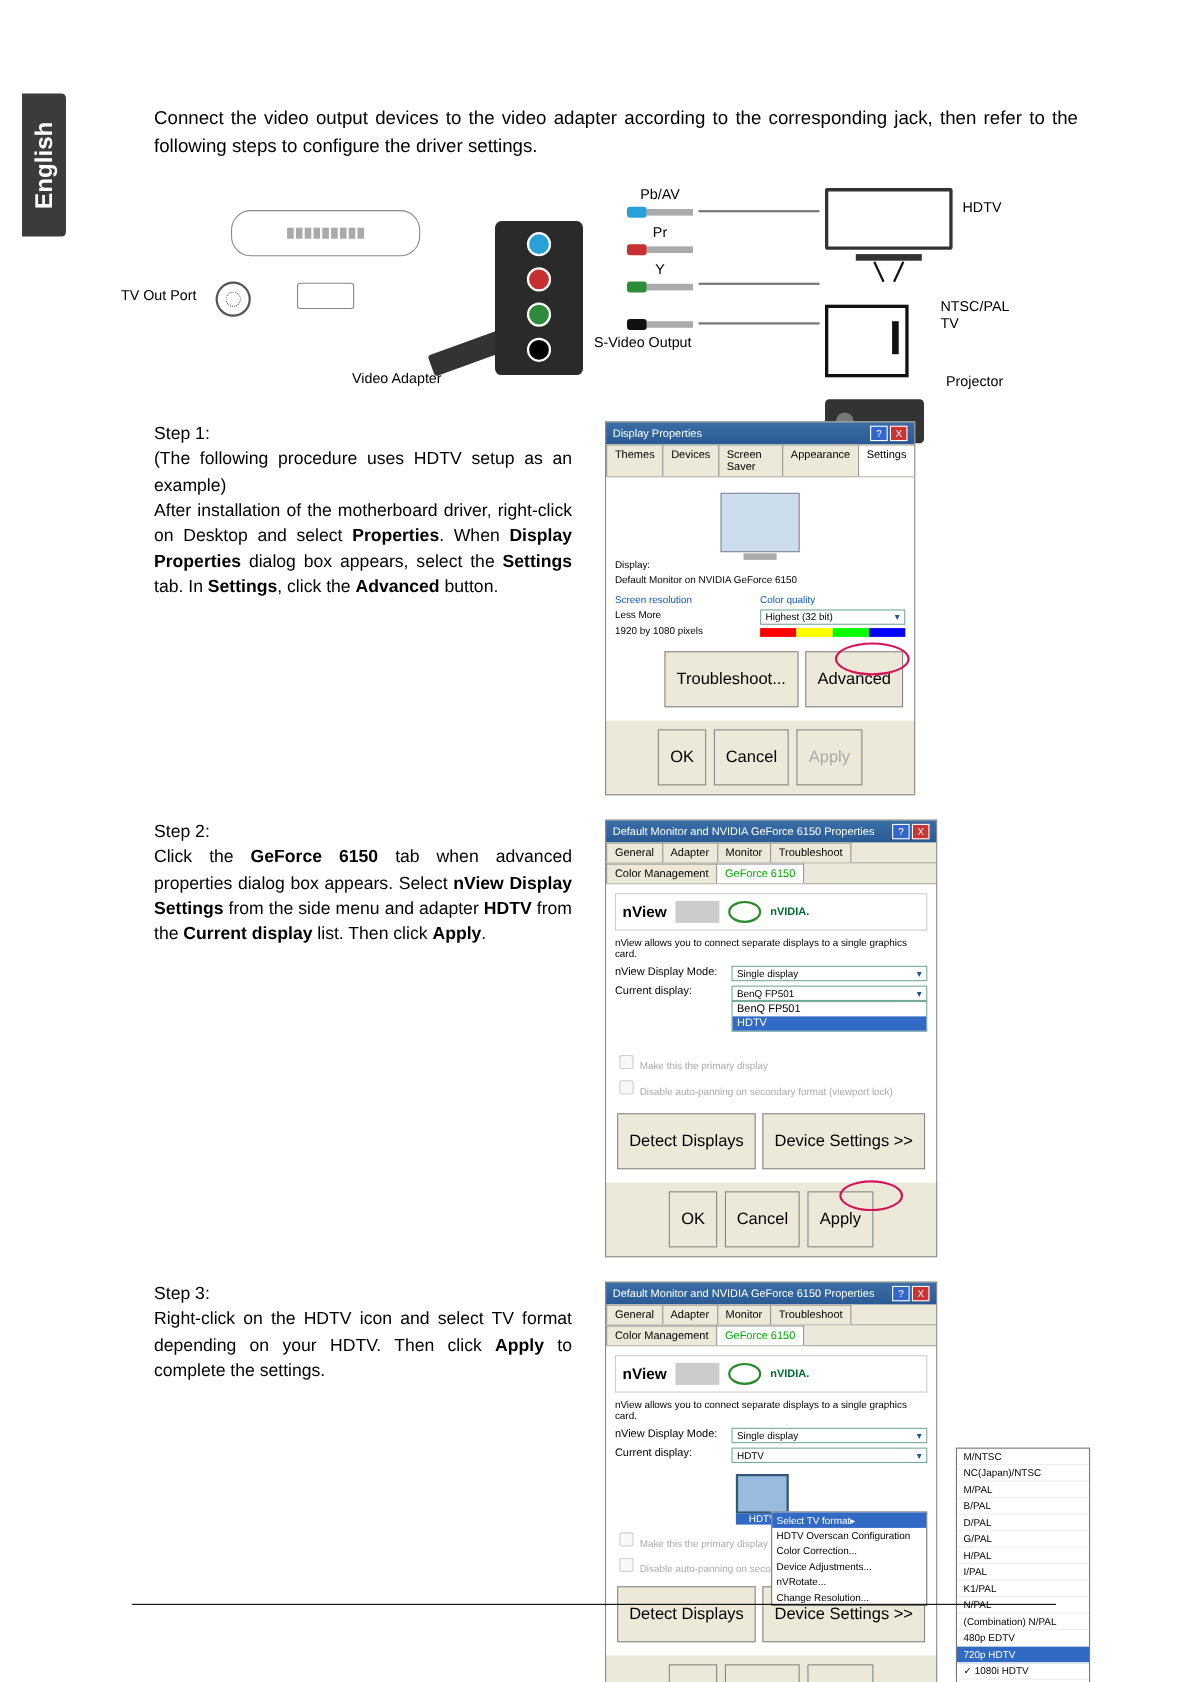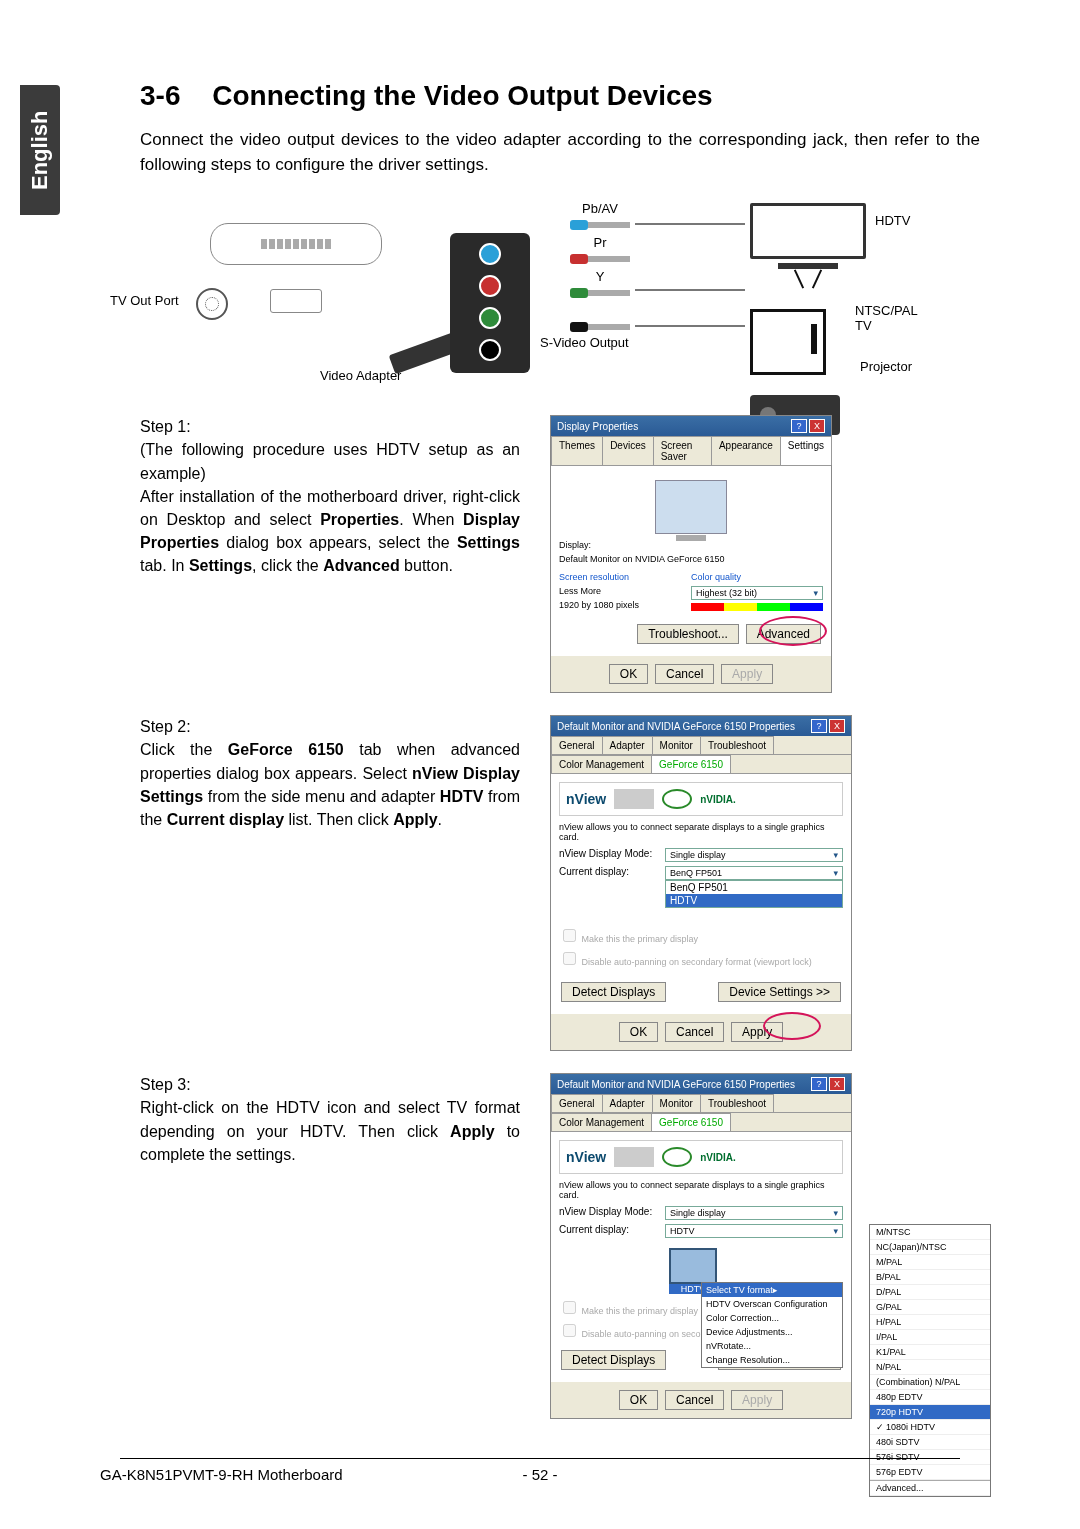--- a/index.html
+++ b/index.html
@@ -114,43 +114,39 @@
   }
   .shot .winbtns span{display:inline-block;width:14px;height:12px;margin-left:2px;background:#c33;border:1px solid #fff;font-size:9px;text-align:center;line-height:12px;}
   .shot .winbtns .help{background:#36c;}
   .shot .tabs{display:flex;border-bottom:1px solid #999;background:#ece9d8;}
   .shot .tab{padding:3px 7px;border:1px solid #999;border-bottom:none;margin-right:-1px;background:#ece9d8;font-size:10px;}
   .shot .tab.active{background:#fff;}
   .shot .body{background:#fff;padding:8px;min-height:160px;}
   .monitor-ico{width:70px;height:52px;border:1px solid #889;background:#cde;margin:6px auto;position:relative;}
   .monitor-ico::after{content:"";position:absolute;left:20px;bottom:-8px;width:30px;height:6px;background:#aaa;}
   .field-row{margin:4px 0;font-size:9px;}
-  .btn{display:inline-block;border:1px solid #888;background:#ece9d8;padding:2px 10px;font-size:12px;margin:4px 2px;}
+  .btn{display:inline-block;border:1px solid #888;background:#ece9d8;padding:16px 10px;font-size:15px;margin:4px 2px;}
   .circle-mark{border:2px solid #d4145a;border-radius:50%;position:absolute;}
   .select{border:1px solid #7a9;background:#fff;padding:1px 4px;font-size:9px;display:flex;justify-content:space-between;align-items:center;}
   .select .arrow{color:#258;}
   .nvidia-logo{display:flex;align-items:center;gap:8px;border:1px solid #ccc;padding:6px;margin-bottom:6px;}
-  .nvidia-logo .nv{font-weight:bold;color:#0c4a6e;font-size:14px;}
+  .nvidia-logo .nv{font-weight:bold;color:#000000;font-size:14px;}
   .nvidia-eye{width:26px;height:16px;border:2px solid #2a8a2a;border-radius:50%;}
   .context-menu{position:absolute;right:-140px;top:150px;width:120px;background:#fff;border:1px solid #777;font-size:9px;}
   .context-menu div{padding:2px 6px;border-bottom:1px solid #eee;}
   .context-menu .hl{background:#316ac5;color:#fff;}
   hr.foot { margin:0 20px; border:none; border-top:1px solid #000; position:absolute; left:100px; right:100px; bottom:70px;}
   .footer{position:absolute;left:100px;right:100px;bottom:46px;font-size:15px;display:flex;gap:180px;}
 </style>
 </head>
 <body>
 
 <div class="page">
   <div class="lang-tab">English</div>
 
-  <div class="section-title">
-    <span class="section-number">3-6</span>
-    <span>Connecting the Video Output Devices</span>
-  </div>
 
   <div class="intro">Connect the video output devices to the video adapter according to the corresponding jack, then refer to the following steps to configure the driver settings.</div>
 
   <div class="diagram">
     <div class="dia-label" style="left:-30px;top:100px;text-align:center;">TV Out Port</div>
     <div class="card-box">
       <span class="pin"></span>
         <span class="pin"></span>
         <span class="pin"></span>
         <span class="pin"></span>
@@ -200,21 +196,21 @@
     <div class="conn-line" style="left:495px;top:132px;width:110px;"></div>
 
     <div class="devices">
       <div class="hdtv-box"></div>
       <div class="hdtv-stand"></div>
       <div class="dia-label" style="left:125px;top:10px;">HDTV</div>
       <div class="tv-ant"></div>
       <div class="tv-box"></div>
       <div class="dia-label" style="left:105px;top:100px;">NTSC/PAL TV</div>
       <div class="proj"></div>
-      <div class="dia-label" style="left:110px;top:156px;">Projector</div>
+      <div class="dia-label" style="left:110px;top:168px;">Projector</div>
     </div>
   </div>
 
   <div class="step-row">
     <div class="step-text">
       <span>Step 1:</span><br>
       <span>(The following procedure uses HDTV setup as an example)</span><br>
       <span>After installation of the motherboard driver, right-click on Desktop and select </span><b>Properties</b><span>. When </span><b>Display Properties</b><span> dialog box appears, select the </span><b>Settings</b><span> tab. In </span><b>Settings</b><span>, click the </span><b>Advanced</b><span> button.</span>
     </div>
     <div class="shot" style="width:280px;">
@@ -419,17 +415,13 @@
         <div>✓ <span>1080i HDTV</span></div>
         <div>480i SDTV</div>
         <div>576i SDTV</div>
         <div>576p EDTV</div>
         <div style="border-top:1px solid #aaa">Advanced...</div>
       </div>
     </div>
   </div>
 
   <hr class="foot">
-  <div class="footer">
-    <span>GA-K8N51PVMT-9-RH Motherboard</span>
-    <span>- 52 -</span>
-  </div>
 </div>
 
 </body></html>

